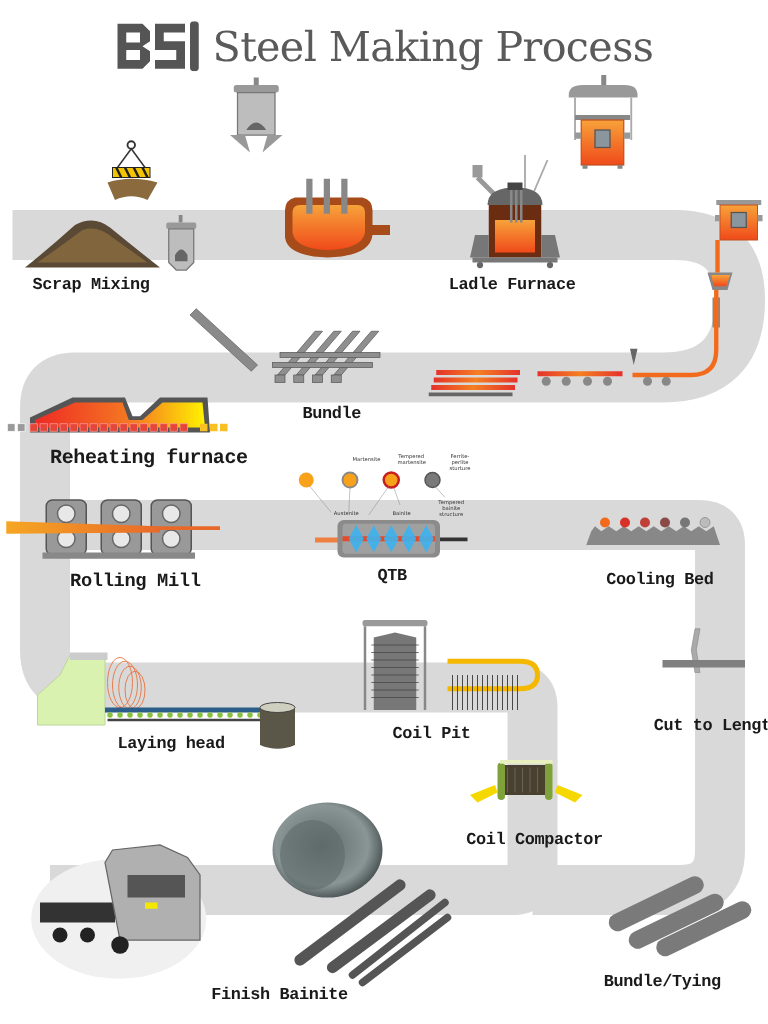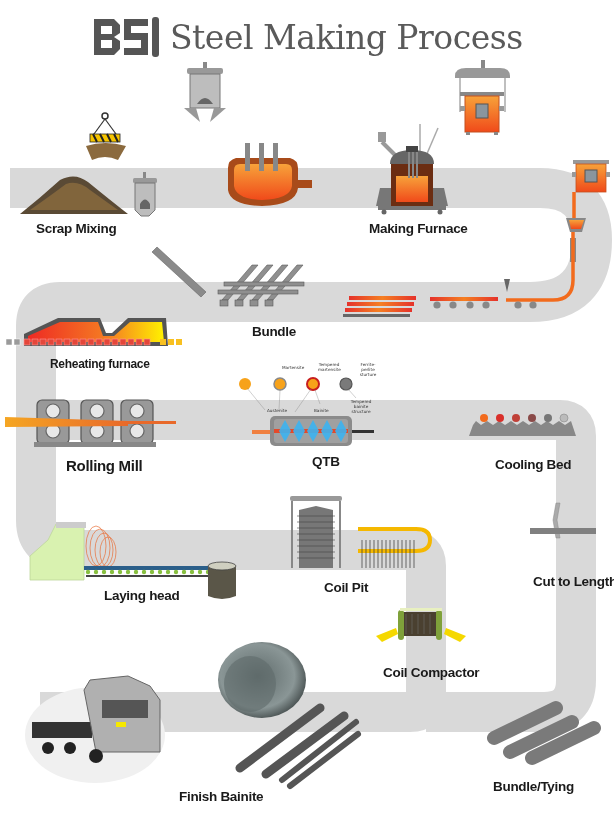--- a/index.html
+++ b/index.html
@@ -1,20 +1,20 @@
 <!DOCTYPE html>
 <html><head>
 <meta charset="utf-8">
 <style>
   html, body { margin:0; padding:0; background:#ffffff; }
   body { width:614px; height:819px; position:relative; overflow:hidden; font-family:"DejaVu Sans", sans-serif; }
   #stage { position:absolute; left:0; top:0; width:614px; height:819px; }
-  .lbl { position:absolute; font-family:Liberation Sans, sans-serif; font-weight:bold; color:#1a1a1a; white-space:nowrap; letter-spacing:-0.3px;margin-left:10px; }
+  .lbl { position:absolute; font-family:Liberation Mono, monospace; font-weight:bold; color:#1a1a1a; white-space:nowrap; letter-spacing:-0.3px; }
   .lbl.big { font-size:13.5px; }
-  .lbl.mid { font-size:12px; }
+  .lbl.mid { font-size:16px; }
   .lbl.sm { font-size:15px; }
   .tiny { position:absolute; font-family:"DejaVu Sans", sans-serif; font-size:4.2px; color:#333; text-align:center; line-height:5px; white-space:nowrap; }
   #title-wrap { position:absolute; left:92px; top:12px; height:50px; display:flex; align-items:center; }
   #page-title { font-family:"DejaVu Serif", serif; font-size:33px; color:#5a5a5a; margin-left:8px; letter-spacing:-0.5px;text-align:center; }
 </style>
 </head>
 <body>
 
 <div id="stage">
 <svg width="614" height="819" viewBox="0 0 614 819" xmlns="http://www.w3.org/2000/svg" style="position:absolute;left:0;top:0">
@@ -372,21 +372,21 @@
     <g fill="#555">
       <path d="M2 2 L22 2 L28 8 L28 16 L22 20 L28 24 L28 32 L22 38 L2 38 Z M9 9 L9 17 L20 17 L20 9 Z M9 23 L9 31 L20 31 L20 23 Z" fill-rule="evenodd"></path>
       <path d="M32 2 L56 2 L56 9 L39 9 L39 16 L56 16 L56 38 L32 38 L32 31 L49 31 L49 23 L32 23 Z"></path>
       <rect x="60" y="0" width="7" height="40" rx="3"></rect>
     </g>
   </svg>
   <span id="page-title">Steel Making Process</span>
 </div>
 
 <div class="lbl big" style="left:26px;top:221px">Scrap Mixing</div>
-<div class="lbl big" style="left:359px;top:221px">Making Furnace</div>
+<div class="lbl big" style="left:359px;top:221px">Ladle Furnace</div>
 <div class="lbl big" style="left:242px;top:324px">Bundle</div>
 <div class="lbl mid" style="left:40px;top:357px">Reheating furnace</div>
 <div class="lbl sm" style="left:56px;top:457px">Rolling Mill</div>
 <div class="lbl big" style="left:302px;top:454px">QTB</div>
 <div class="lbl big" style="left:485px;top:457px">Cooling Bed</div>
 <div class="lbl big" style="left:523px;top:574px">Cut to Length</div>
 <div class="lbl big" style="left:483px;top:779px">Bundle/Tying</div>
 <div class="lbl big" style="left:94px;top:588px">Laying head</div>
 <div class="lbl big" style="left:314px;top:580px">Coil Pit</div>
 <div class="lbl big" style="left:373px;top:665px">Coil Compactor</div>

